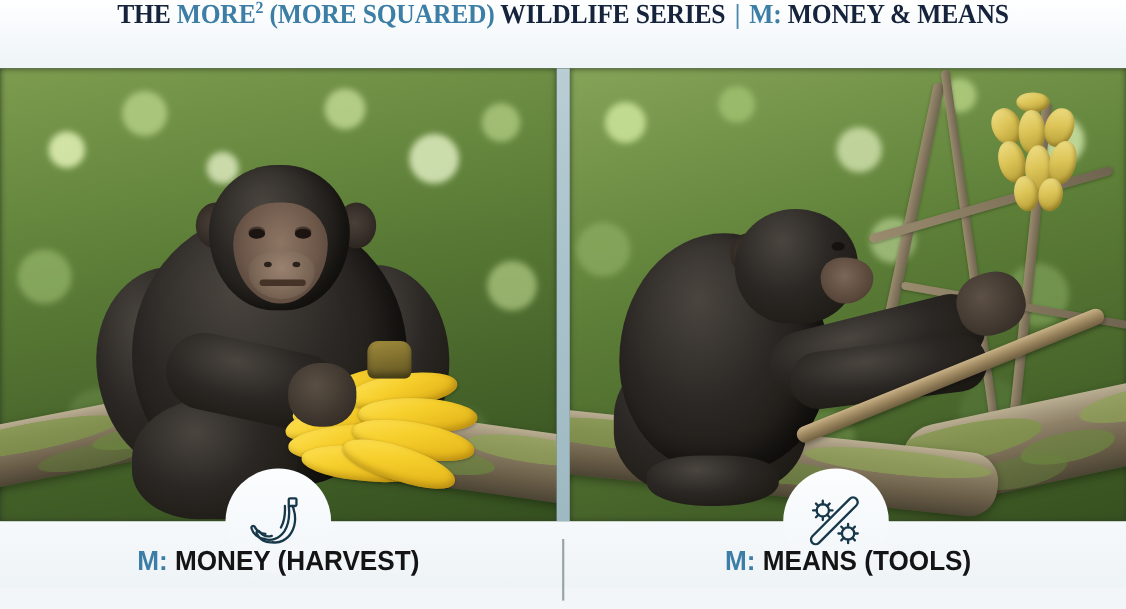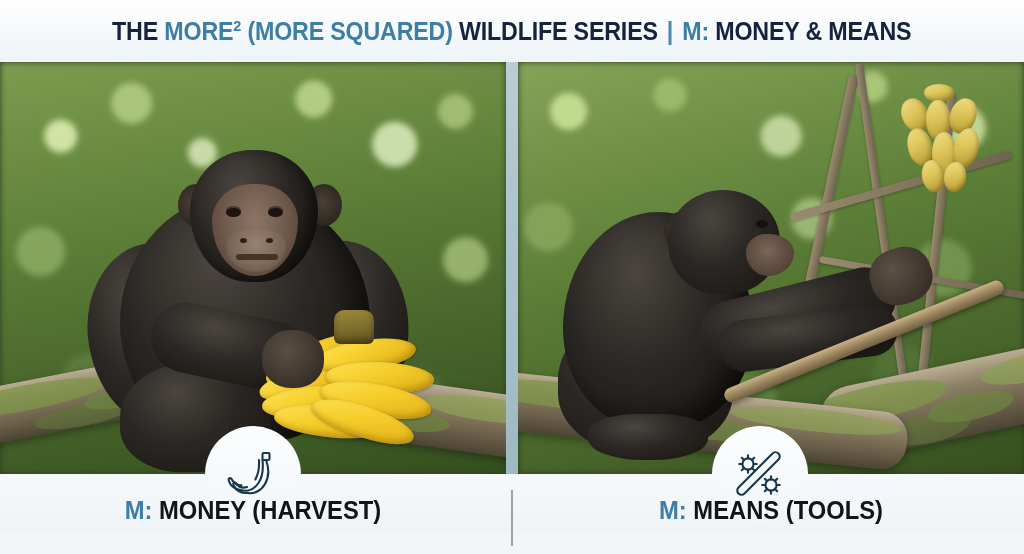--- a/index.html
+++ b/index.html
@@ -11,21 +11,21 @@
   }
   #poster {
     position:relative; width:1024px; height:554px;
     background:#f2f6f8;
   }
 
   
   #header {
     position:absolute; left:0; top:0; width:1024px; height:62px;
     background:linear-gradient(180deg,#ffffff 0%,#f4f8fa 60%,#eef4f7 100%);
-    display:flex; align-items:center; justify-content:center;
+    display:flex; align-items:flex-start; justify-content:center;font-family:Liberation Serif, serif;
   }
   #header-title {
     font-size:25px; font-weight:bold; letter-spacing:-0.2px;
     white-space:nowrap; color:#16233c;
     transform:scaleX(0.93); transform-origin:center;
   }
   .t-dark { color:#16233c; }
   .t-blue { color:#3d7ea6; }
   .t-pipe { color:#4a88ad; font-weight:bold; padding:0 3px; }
   .sup { font-size:0.62em; vertical-align:super; line-height:0; }

